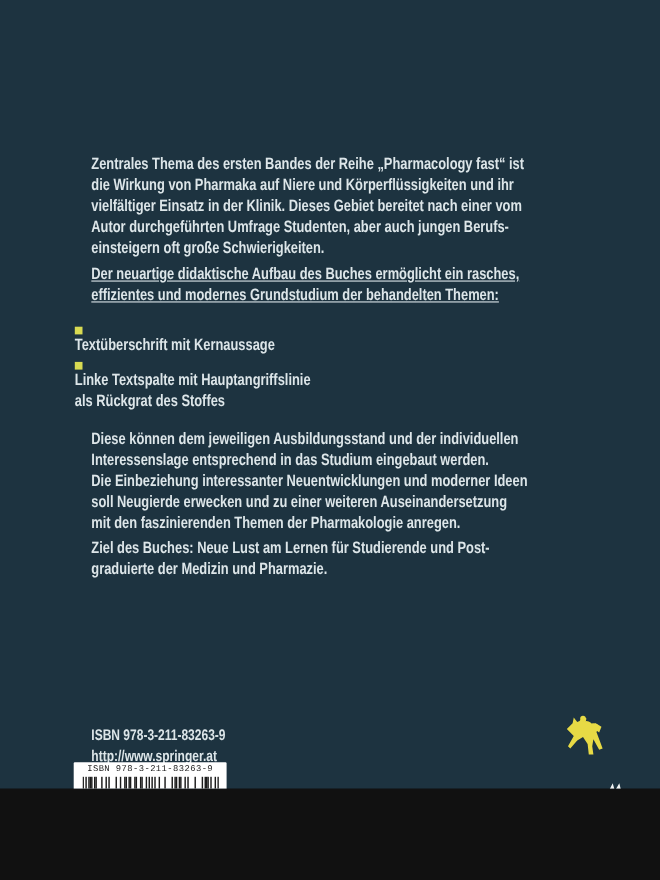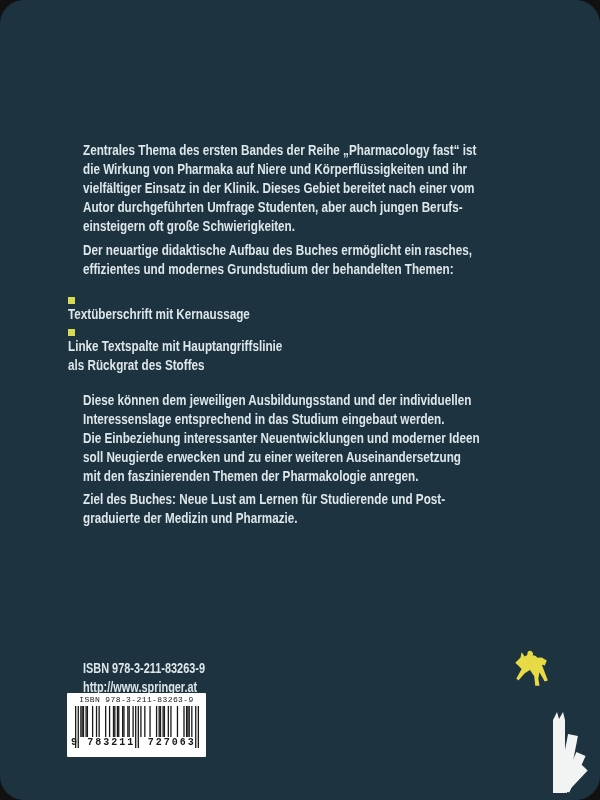--- a/index.html
+++ b/index.html
@@ -1,20 +1,19 @@
 <!DOCTYPE html>
 <html><head>
 <meta charset="utf-8">
 <style>
   html,body{margin:0;padding:0;background:#111;}
   .page{
-    position:relative;width:600px;height:800px;overflow:hidden;
+    position:relative;width:600px;height:717px;overflow:hidden;
     background:var(--bg,#1d3340);
     font-family:"Liberation Sans",sans-serif;
-    border-radius:24px;
   }
   .txt{
     position:absolute;color:var(--fg,#dde6e9);
     font-weight:bold;font-size:15px;line-height:19px;
     white-space:nowrap;
   }
   .cond{transform:scaleX(0.78);transform-origin:0 0;}
   .line{white-space:nowrap;}
   
   .feature-list{position:absolute;left:68px;top:291px;color:var(--fg,#dde6e9);font-weight:bold;font-size:15px;line-height:19px;}
@@ -55,21 +54,21 @@
   <div class="txt" style="left:83px;top:140px;">
     <div class="cond">
         <div class="line">Zentrales Thema des ersten Bandes der Reihe „Pharmacology fast“ ist</div>
         <div class="line">die Wirkung von Pharmaka auf Niere und Körperflüssigkeiten und ihr</div>
         <div class="line">vielfältiger Einsatz in der Klinik. Dieses Gebiet bereitet nach einer vom</div>
         <div class="line">Autor durchgeführten Umfrage Studenten, aber auch jungen Berufs-</div>
         <div class="line">einsteigern oft große Schwierigkeiten.</div>
       </div>
   </div>
 
-  <div class="txt" style="left:83px;top:240px;">
+  <div class="txt" style="left:83px;top:240px;text-decoration:underline;">
     <div class="cond">
         <div class="line">Der neuartige didaktische Aufbau des Buches ermöglicht ein rasches,</div>
         <div class="line">effizientes und modernes Grundstudium der behandelten Themen:</div>
       </div>
   </div>
 
   <div class="feature-list">
       <div class="bullet-item">
         <span class="bullet-marker"></span>
         <div class="cond">

